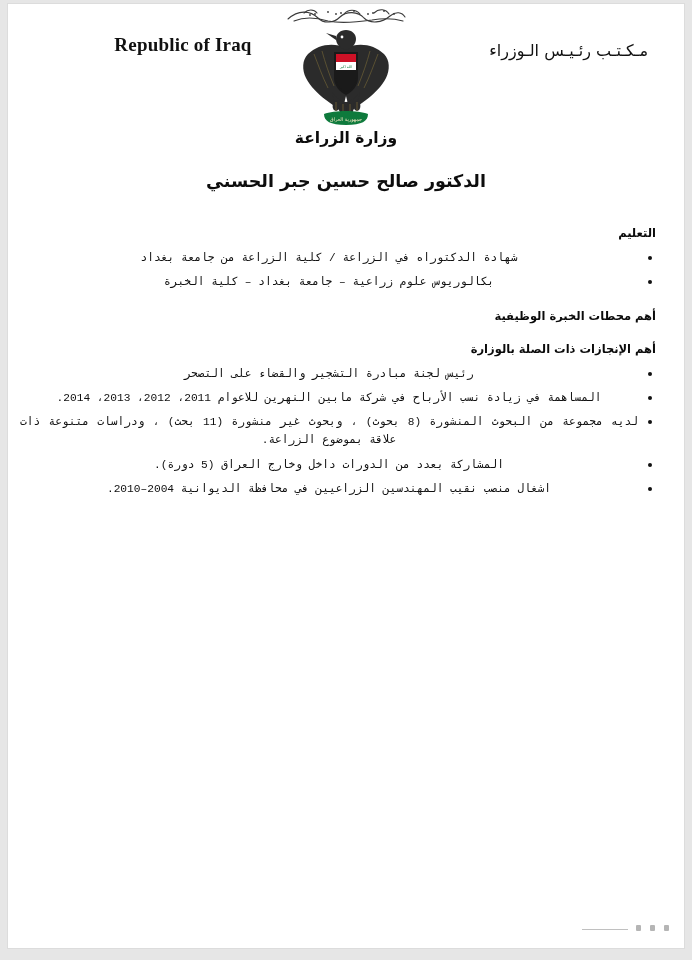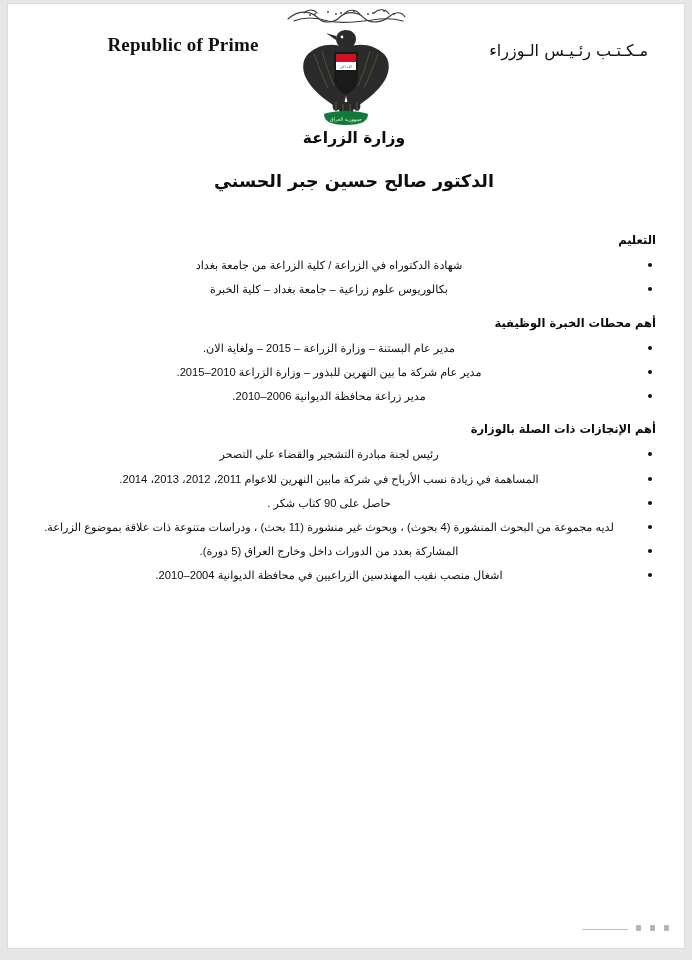--- a/index.html
+++ b/index.html
@@ -112,21 +112,20 @@
   }
 
   
   .doc-titles {
     position: absolute;
     top: 124px;
     left: 0;
     width: 100%;
     text-align: center;
     direction: rtl;
-    padding-left: 8px;
   }
   .ministry-title {
     font-family: "DejaVu Sans", sans-serif;
     font-weight: bold;
     font-size: 15.5px;
     color: #0d0d0d;
     line-height: 1.4;
   }
   .person-name {
     font-family: "DejaVu Sans", sans-serif;
@@ -148,32 +147,32 @@
   }
 
   .section { margin-bottom: 16px; }
 
   .section-heading {
     font-family: "DejaVu Sans", sans-serif;
     font-weight: bold;
     font-size: 11.5px;
     color: #0b0b0b;
     text-align: right;
-    margin: 16px 0 7px 0;
+    margin: 9px 0 7px 0;
     line-height: 1.5;
   }
 
   ul.bullets {
     list-style: none;
     margin: 0;
     padding: 0;
   }
   ul.bullets > li {
     position: relative;
-    font-family: Liberation Sans, sans-serif;
+    font-family: Liberation Mono, monospace;
     font-size: 11.2px;
     color: #101010;
     line-height: 1.62;
     margin-bottom: 6px;
     padding-right: 18px;
   }
   ul.bullets > li::before {
     content: "";
     position: absolute;
     right: 4px;
@@ -242,21 +241,21 @@
             <circle cx="44" cy="6" r="0.9"></circle>
           <circle cx="70" cy="5" r="0.9"></circle>
             <circle cx="100" cy="5" r="0.9"></circle>
         </g>
       </svg>
     </div>
 
     <div class="header-row">
 
       <div class="header-en">
-        <div class="line1">Republic of Prime</div>
+        <div class="line1">Republic of Iraq</div>
       </div>
 
       <div class="emblem">
         <svg width="96" height="104" viewBox="0 0 96 104" aria-hidden="true">
 
           <path d="M48 22 C 36 16, 20 18, 10 28 C 4 34, 4 44, 8 52 C 12 60, 20 68, 28 74 C 33 78, 40 82, 44 86 L 48 70 Z" fill="#2b2b2b"></path>
           <path d="M48 22 C 60 16, 76 18, 86 28 C 92 34, 92 44, 88 52 C 84 60, 76 68, 68 74 C 63 78, 56 82, 52 86 L 48 70 Z" fill="#2b2b2b"></path>
 
           <g stroke="#7a6a38" stroke-width="0.7" fill="none" opacity="0.85">
             <path d="M16 28 C 20 38, 24 50, 30 62"></path>
@@ -309,34 +308,28 @@
       <div class="section">
         <div class="section-heading">التعليم</div>
         <ul class="bullets">
           <li class="t-center"><span class="bullet-text">شهادة الدكتوراه في الزراعة / كلية الزراعة من جامعة بغداد</span></li>
           <li class="t-center"><span class="bullet-text">بكالوريوس علوم زراعية – جامعة بغداد – كلية الخبرة</span></li>
         </ul>
       </div>
 
       <div class="section">
         <div class="section-heading">أهم محطات الخبرة الوظيفية</div>
-        <ul class="bullets">
-          <li class="t-center"><span class="bullet-text">مدير عام البستنة – وزارة الزراعة – 2015 – ولغاية الان.</span></li>
-          <li class="t-center"><span class="bullet-text">مدير عام شركة ما بين النهرين للبذور – وزارة الزراعة 2010–2015.</span></li>
-          <li class="t-center"><span class="bullet-text">مدير زراعة محافظة الديوانية 2006–2010.</span></li>
-        </ul>
       </div>
 
       <div class="section">
         <div class="section-heading">أهم الإنجازات ذات الصلة بالوزارة</div>
         <ul class="bullets">
           <li class="t-center"><span class="bullet-text">رئيس لجنة مبادرة التشجير والقضاء على التصحر</span></li>
           <li class="t-center"><span class="bullet-text">المساهمة في زيادة نسب الأرباح في شركة مابين النهرين للاعوام 2011، 2012، 2013، 2014.</span></li>
-          <li class="t-center"><span class="bullet-text">حاصل على 90 كتاب شكر .</span></li>
-          <li class="t-justify"><span class="bullet-text">لديه مجموعة من البحوث المنشورة (4 بحوث) ، وبحوث غير منشورة (11 بحث) ، ودراسات متنوعة ذات علاقة بموضوع الزراعة.</span></li>
+          <li class="t-justify"><span class="bullet-text">لديه مجموعة من البحوث المنشورة (8 بحوث) ، وبحوث غير منشورة (11 بحث) ، ودراسات متنوعة ذات علاقة بموضوع الزراعة.</span></li>
           <li class="t-center"><span class="bullet-text">المشاركة بعدد من الدورات داخل وخارج العراق (5 دورة).</span></li>
           <li class="t-center"><span class="bullet-text">اشغال منصب نقيب المهندسين الزراعيين في محافظة الديوانية 2004–2010.</span></li>
         </ul>
       </div>
 
     </div>
 
     <div class="scan-mark">
       <span class="dash"></span>
       <span class="blob" style="left:54px;"></span>

